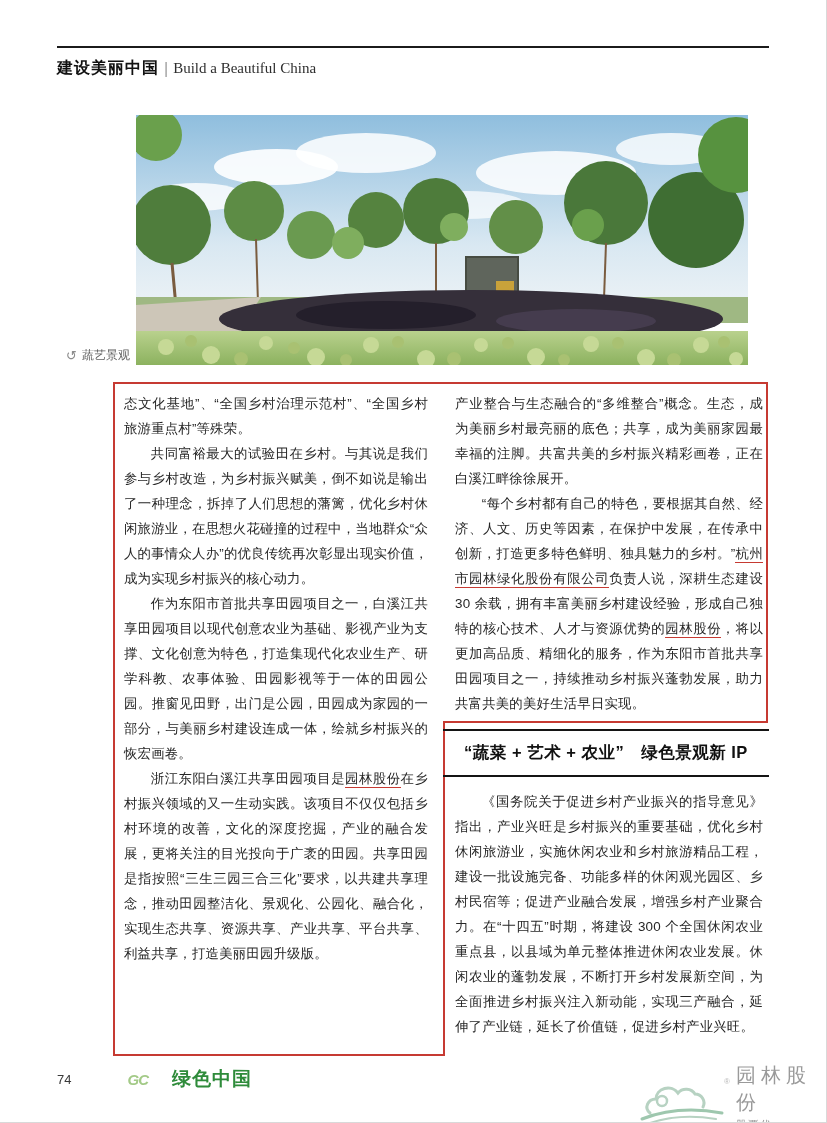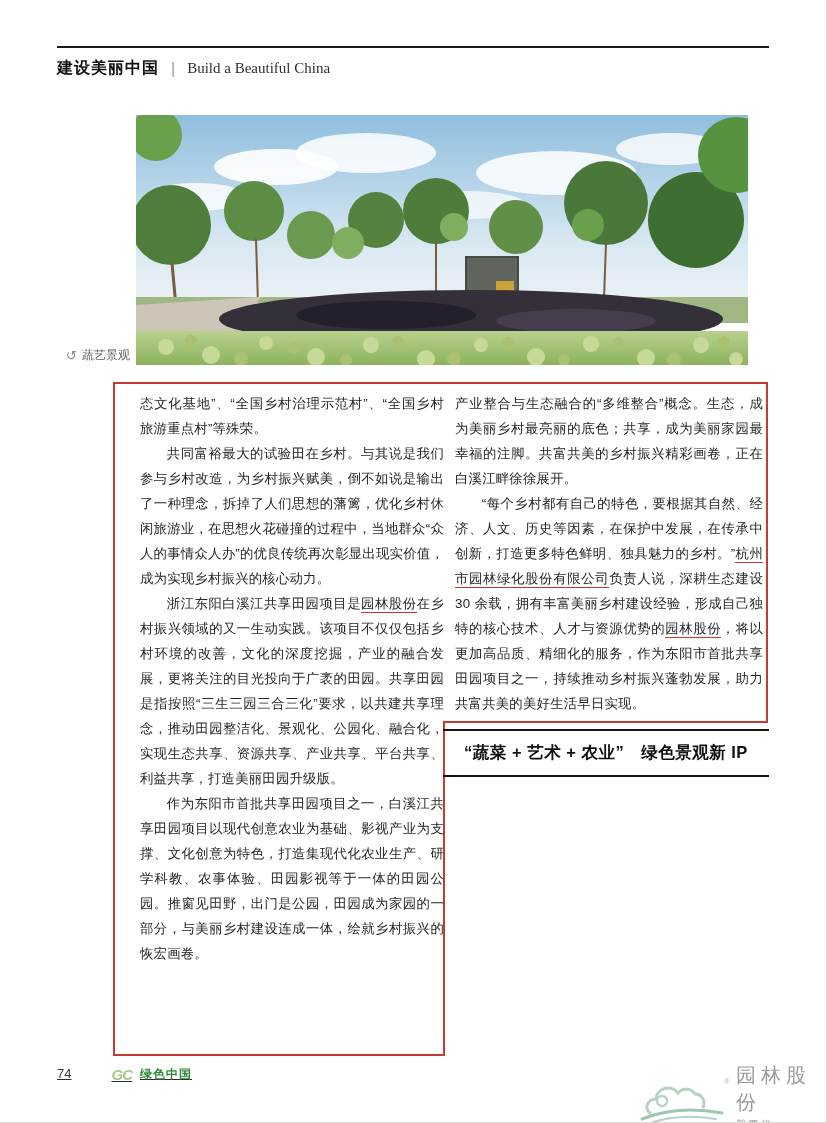--- a/index.html
+++ b/index.html
@@ -3,54 +3,54 @@
 <meta charset="utf-8">
 <style>
   html,body{margin:0;padding:0;background:#ffffff;}
   .page{
     position:relative;width:827px;height:1123px;background:#ffffff;overflow:hidden;
     font-family:"Liberation Sans","DejaVu Sans",sans-serif;color:#2b2b2b;
     border-right:1px solid #d9d9d9;border-bottom:1px solid #d9d9d9;box-sizing:border-box;
   }
   
   .hrule{position:absolute;left:57px;top:46px;width:712px;height:2px;background:#1b1b1b;}
-  .header{position:absolute;left:57px;top:58px;display:flex;align-items:center;gap:12px;}
+  .header{position:absolute;left:57px;top:58px;display:flex;align-items:center;gap:5px;}
   .h-cn{font-weight:bold;font-size:16px;color:#111;letter-spacing:1px;}
   .h-sep{color:#9a9a9a;font-size:16px;font-weight:300;}
   .h-en{font-family:"Liberation Serif","DejaVu Serif",serif;font-size:15px;color:#2e2e2e;}
   
   .photo{position:absolute;left:136px;top:115px;width:612px;height:250px;overflow:hidden;}
   .caption{position:absolute;left:66px;top:347px;display:flex;align-items:center;gap:5px;
     font-size:12px;color:#5f5f5f;}
   .cap-icon{font-size:13px;color:#8d8d8d;line-height:1;}
   
   .redbox-left{position:absolute;left:113px;top:382px;width:330px;height:674px;
     border:2px solid #c63a32;border-right:none;box-sizing:border-box;}
   .redbox-right{position:absolute;left:443px;top:382px;width:325px;height:341px;
     border:2px solid #c63a32;border-left:none;box-sizing:border-box;}
   .redbox-vline{position:absolute;left:443px;top:721px;height:335px;width:0;
     border-left:2px solid #c63a32;}
   
   .col{position:absolute;font-size:13.4px;line-height:25px;text-align:justify;
     letter-spacing:.2px;color:#262626;}
   .col p{margin:0;text-indent:2em;}
   .col p.cont{text-indent:0;}
-  .col-left{left:140px;top:391px;width:304px;}
+  .col-left{left:124px;top:391px;width:304px;}
   .col-right-top{left:455px;top:391px;width:308px;}
   .col-right-bottom{left:455px;top:789px;width:308px;}
   .u-red{border-bottom:1.5px solid #c63a32;padding-bottom:1px;}
   
   .subheading{position:absolute;left:443px;top:729px;width:326px;box-sizing:border-box;
     border-top:2px solid #141414;border-bottom:2px solid #141414;
     padding:11px 8px;text-align:center;font-weight:bold;font-size:16.5px;color:#101010;letter-spacing:.5px;}
   
-  .footer-left{position:absolute;left:57px;top:1066px;display:flex;align-items:flex-start;gap:8px;text-decoration:underline;}
+  .footer-left{position:absolute;left:57px;top:1066px;display:flex;align-items:center;gap:24px;}
   .pageno{font-size:13px;color:#3a3a3a;}
   .gc-logo{font-weight:bold;font-style:italic;font-size:15px;color:#a3ca87;letter-spacing:-1px;margin-left:32px;}
-  .gc-label{font-weight:bold;font-size:12px;color:#2e8b3a;letter-spacing:1px;}
+  .gc-label{font-weight:bold;font-size:19px;color:#2e8b3a;letter-spacing:1px;}
   .footer-right{position:absolute;left:636px;top:1062px;display:flex;align-items:center;gap:8px;}
   .cloud-wrap{position:relative;width:92px;height:50px;}
   .reg-mark{position:absolute;right:-2px;top:-2px;font-size:8px;color:#b9b9b9;}
   .yl-text{display:flex;flex-direction:column;gap:2px;}
   .yl-name{font-size:20px;color:#9a9a9a;letter-spacing:5px;font-weight:500;}
   .yl-stock{font-size:10.5px;color:#9a9a9a;letter-spacing:1.6px;}
 </style>
 </head>
 <body>
 
@@ -150,31 +150,34 @@
     <span>蔬艺景观</span>
   </div>
 
   <div class="redbox-left"></div>
   <div class="redbox-right"></div>
   <div class="redbox-vline"></div>
 
   <div class="col col-left">
     <p class="cont">态文化基地”、“全国乡村治理示范村”、“全国乡村旅游重点村”等殊荣。</p>
     <p>共同富裕最大的试验田在乡村。与其说是我们参与乡村改造，为乡村振兴赋美，倒不如说是输出了一种理念，拆掉了人们思想的藩篱，优化乡村休闲旅游业，在思想火花碰撞的过程中，当地群众“众人的事情众人办”的优良传统再次彰显出现实价值，成为实现乡村振兴的核心动力。</p>
+    <p>作为东阳市首批共享田园项目之一，白溪江共享田园项目以现代创意农业为基础、影视产业为支撑、文化创意为特色，打造集现代化农业生产、研学科教、农事体验、田园影视等于一体的田园公园。推窗见田野，出门是公园，田园成为家园的一部分，与美丽乡村建设连成一体，绘就乡村振兴的恢宏画卷。</p>
     <p><span>浙江东阳白溪江共享田园项目是</span><span class="u-red">园林股份</span><span>在乡村振兴领域的又一生动实践。该项目不仅仅包括乡村环境的改善，文化的深度挖掘，产业的融合发展，更将关注的目光投向于广袤的田园。共享田园是指按照“三生三园三合三化”要求，以共建共享理念，推动田园整洁化、景观化、公园化、融合化，实现生态共享、资源共享、产业共享、平台共享、利益共享，打造美丽田园升级版。</span></p>
-    <p>作为东阳市首批共享田园项目之一，白溪江共享田园项目以现代创意农业为基础、影视产业为支撑、文化创意为特色，打造集现代化农业生产、研学科教、农事体验、田园影视等于一体的田园公园。推窗见田野，出门是公园，田园成为家园的一部分，与美丽乡村建设连成一体，绘就乡村振兴的恢宏画卷。</p>
   </div>
 
   <div class="col col-right-top">
     <p class="cont">产业整合与生态融合的“多维整合”概念。生态，成为美丽乡村最亮丽的底色；共享，成为美丽家园最幸福的注脚。共富共美的乡村振兴精彩画卷，正在白溪江畔徐徐展开。</p>
     <p><span>“每个乡村都有自己的特色，要根据其自然、经济、人文、历史等因素，在保护中发展，在传承中创新，打造更多特色鲜明、独具魅力的乡村。”</span><span class="u-red">杭州市园林绿化股份有限公司</span><span>负责人说，深耕生态建设 30 余载，拥有丰富美丽乡村建设经验，形成自己独特的核心技术、人才与资源优势的</span><span class="u-red">园林股份</span><span>，将以更加高品质、精细化的服务，作为东阳市首批共享田园项目之一，持续推动乡村振兴蓬勃发展，助力共富共美的美好生活早日实现。</span></p>
   </div>
 
   <div class="subheading">“蔬菜 + 艺术 + 农业”　绿色景观新 IP</div>
 
+  <div class="col col-right-bottom">
+    <p>《国务院关于促进乡村产业振兴的指导意见》指出，产业兴旺是乡村振兴的重要基础，优化乡村休闲旅游业，实施休闲农业和乡村旅游精品工程，建设一批设施完备、功能多样的休闲观光园区、乡村民宿等；促进产业融合发展，增强乡村产业聚合力。在“十四五”时期，将建设 300 个全国休闲农业重点县，以县域为单元整体推进休闲农业发展。休闲农业的蓬勃发展，不断打开乡村发展新空间，为全面推进乡村振兴注入新动能，实现三产融合，延伸了产业链，延长了价值链，促进乡村产业兴旺。</p>
+  </div>
 
   <div class="footer-left">
     <span class="pageno">74</span>
     <span class="gc-logo">GC</span>
     <span class="gc-label">绿色中国</span>
   </div>
 
   <div class="footer-right">
     <div class="cloud-wrap">
       <svg width="92" height="50" viewBox="0 0 92 50">

